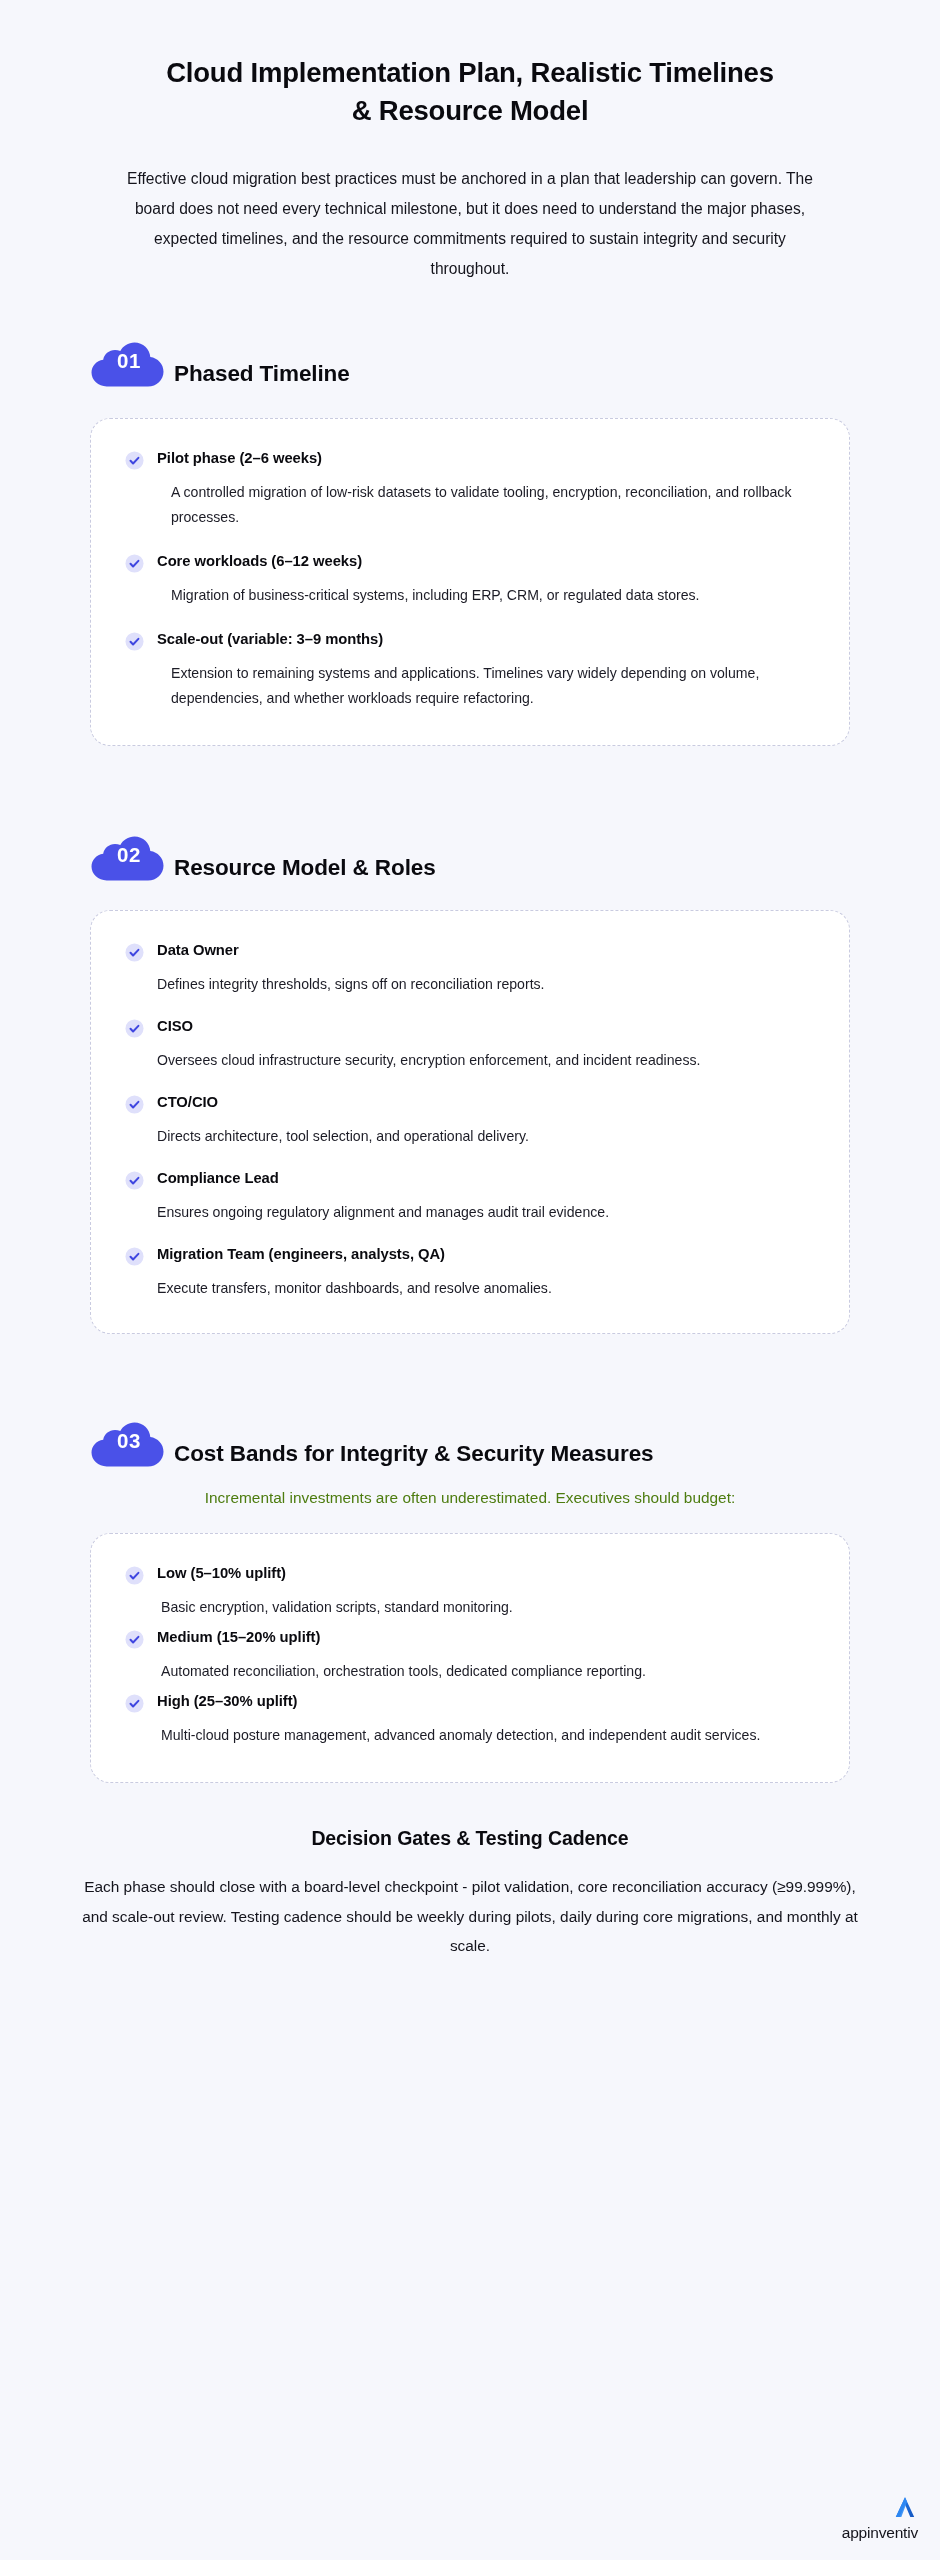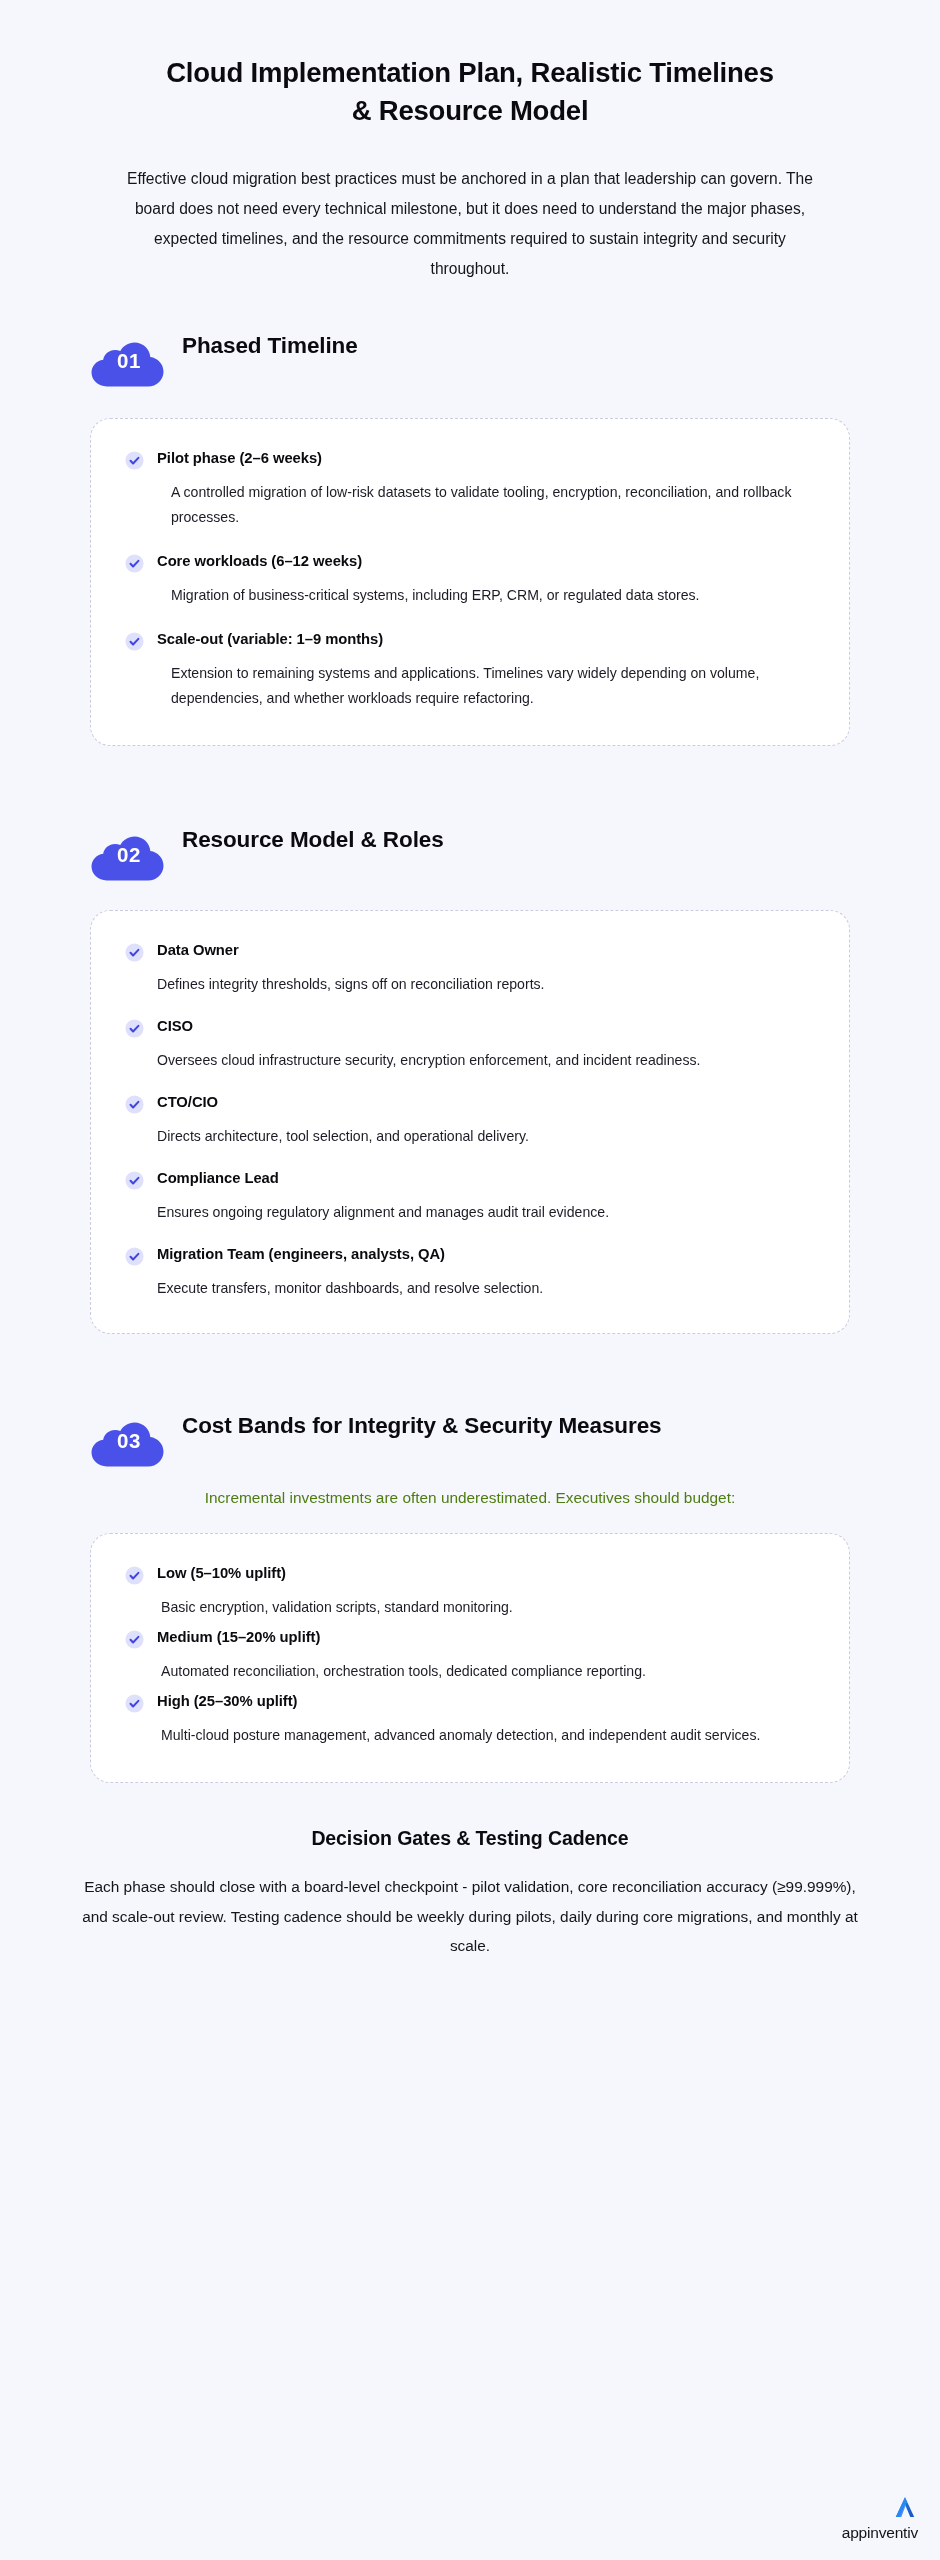--- a/index.html
+++ b/index.html
@@ -48,22 +48,22 @@
   .section {
     margin-top: 44px;
     padding: 0 78px;
   }
   .section.sec-01 { margin-top: 48px; }
   .section.sec-02 { margin-top: 80px; }
   .section.sec-03 { margin-top: 78px; }
 
   .section-head {
     display: flex;
-    align-items: flex-start;
-    gap: 16px;
+    align-items: flex-end;
+    gap: 8px;
     padding-left: 0;
   }
 
   
   .cloud-badge {
     position: relative;
     width: 76px;
     height: 56px;
     flex: 0 0 auto;
   }
@@ -233,21 +233,21 @@
       </div>
 
       <div class="item">
         <span class="check-badge">
           <svg viewBox="0 0 20 20" xmlns="http://www.w3.org/2000/svg">
             <circle cx="10" cy="10" r="9.5" fill="#dfe0fb"></circle>
             <path d="M5.8 10.3l2.7 2.8 5.6-5.9" fill="none" stroke="#3f46e0" stroke-width="2.1" stroke-linecap="round" stroke-linejoin="round"></path>
           </svg>
         </span>
         <div class="item-body">
-          <div class="item-title">Scale-out (variable: 1–9 months)</div>
+          <div class="item-title">Scale-out (variable: 3–9 months)</div>
           <div class="item-desc">Extension to remaining systems and applications. Timelines vary widely depending on volume, dependencies, and whether workloads require refactoring.</div>
         </div>
       </div>
 
     </div>
   </div>
 
   <div class="section sec-02">
     <div class="section-head">
       <div class="cloud-badge">
@@ -315,21 +315,21 @@
 
       <div class="item">
         <span class="check-badge">
           <svg viewBox="0 0 20 20" xmlns="http://www.w3.org/2000/svg">
             <circle cx="10" cy="10" r="9.5" fill="#dfe0fb"></circle>
             <path d="M5.8 10.3l2.7 2.8 5.6-5.9" fill="none" stroke="#3f46e0" stroke-width="2.1" stroke-linecap="round" stroke-linejoin="round"></path>
           </svg>
         </span>
         <div class="item-body">
           <div class="item-title">Migration Team (engineers, analysts, QA)</div>
-          <div class="item-desc">Execute transfers, monitor dashboards, and resolve selection.</div>
+          <div class="item-desc">Execute transfers, monitor dashboards, and resolve anomalies.</div>
         </div>
       </div>
 
     </div>
   </div>
 
   <div class="section sec-03">
     <div class="section-head">
       <div class="cloud-badge">
         <svg viewBox="0 0 76 56" xmlns="http://www.w3.org/2000/svg">

